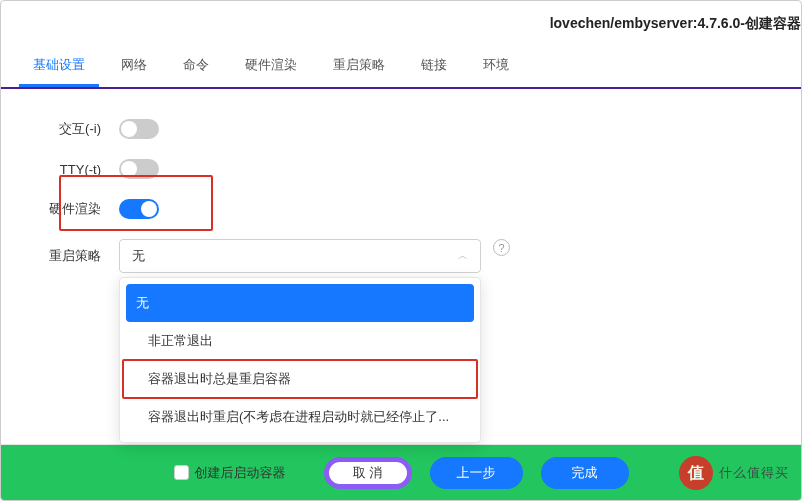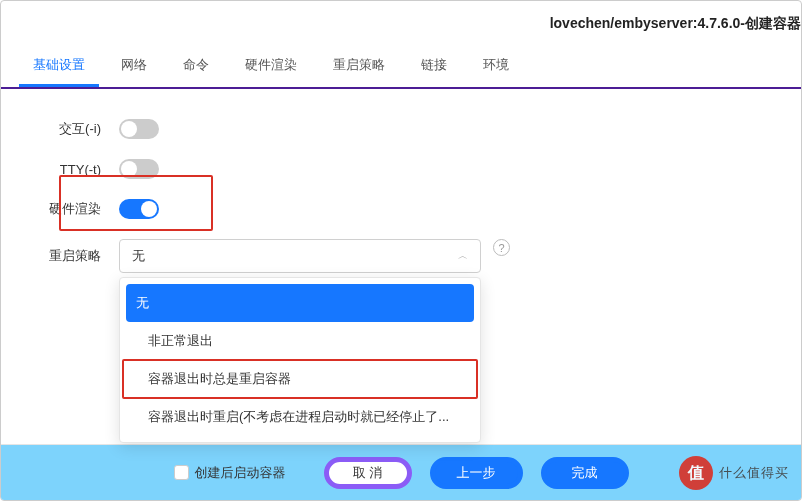--- a/index.html
+++ b/index.html
@@ -16,21 +16,21 @@
   .toggle.on { background: #1677ff; }
   .toggle.on .knob { left: 22px; }
   .select-wrap { position: relative; }
   .select { width: 362px; height: 34px; border: 1px solid #d0d0d0; border-radius: 4px; display: flex; align-items: center; padding: 0 12px; justify-content: space-between; cursor: pointer; background: #fff; color: #333; }
   .chev { color: #999; font-size: 10px; }
   .help { width: 17px; height: 17px; border: 1px solid #bbb; border-radius: 50%; color: #999; font-size: 11px; display: inline-flex; align-items: center; justify-content: center; margin-left: 12px; }
   .dropdown { position: absolute; top: 38px; left: 0; width: 362px; background: #fff; border: 1px solid #e5e5e5; border-radius: 4px; box-shadow: 0 4px 16px rgba(0,0,0,0.12); z-index: 10; padding: 6px 0; }
   .opt { padding: 10px 28px; font-size: 13px; color: #333; cursor: pointer; }
   .opt.sel { background: #1677ff; color: #fff; font-weight: 500; border-radius: 4px; margin: 0 6px; padding: 10px 10px; }
   .highlight-hw { position: absolute; border: 2px solid #d93025; border-radius: 2px; pointer-events: none; }
-  .footer { position: absolute; bottom: 0; left: 0; right: 0; height: 56px; border-top: 1px solid #e5e5e5; display: flex; align-items: center; justify-content: center; gap: 18px; background: #7dd3fc; margin-top: 29px; }
+  .footer { position: absolute; bottom: 0; left: 0; right: 0; height: 56px; border-top: 1px solid #e5e5e5; display: flex; align-items: center; justify-content: center; gap: 18px; background: #22c55e; margin-top: 29px; }
   .chk-wrap { display: flex; align-items: center; gap: 6px; margin-right: 20px; }
   .chk { width: 15px; height: 15px; border: 1px solid #ccc; border-radius: 3px; background: #fff; }
   .btn { min-width: 88px; height: 32px; border-radius: 16px; border: 5px solid #8b5cf6; background: #fff; display: flex; align-items: center; justify-content: center; font-size: 13px; cursor: pointer; padding: 0 22px; color: #333; }
   .btn.primary { background: #1677ff; border-color: #1677ff; color: #fff; }
   .watermark { position: absolute; right: 12px; bottom: 10px; display: flex; align-items: center; gap: 6px; opacity: .9; z-index: 50; }
   .wm-circle { width: 34px; height: 34px; border-radius: 50%; background: #d93025; color: #fff; display: flex; align-items: center; justify-content: center; font-size: 16px; font-weight: 700; }
   .wm-text { font-size: 13px; color: #404040; font-weight: 500; letter-spacing: 1px; }
 </style>
 </head>
 <body>

